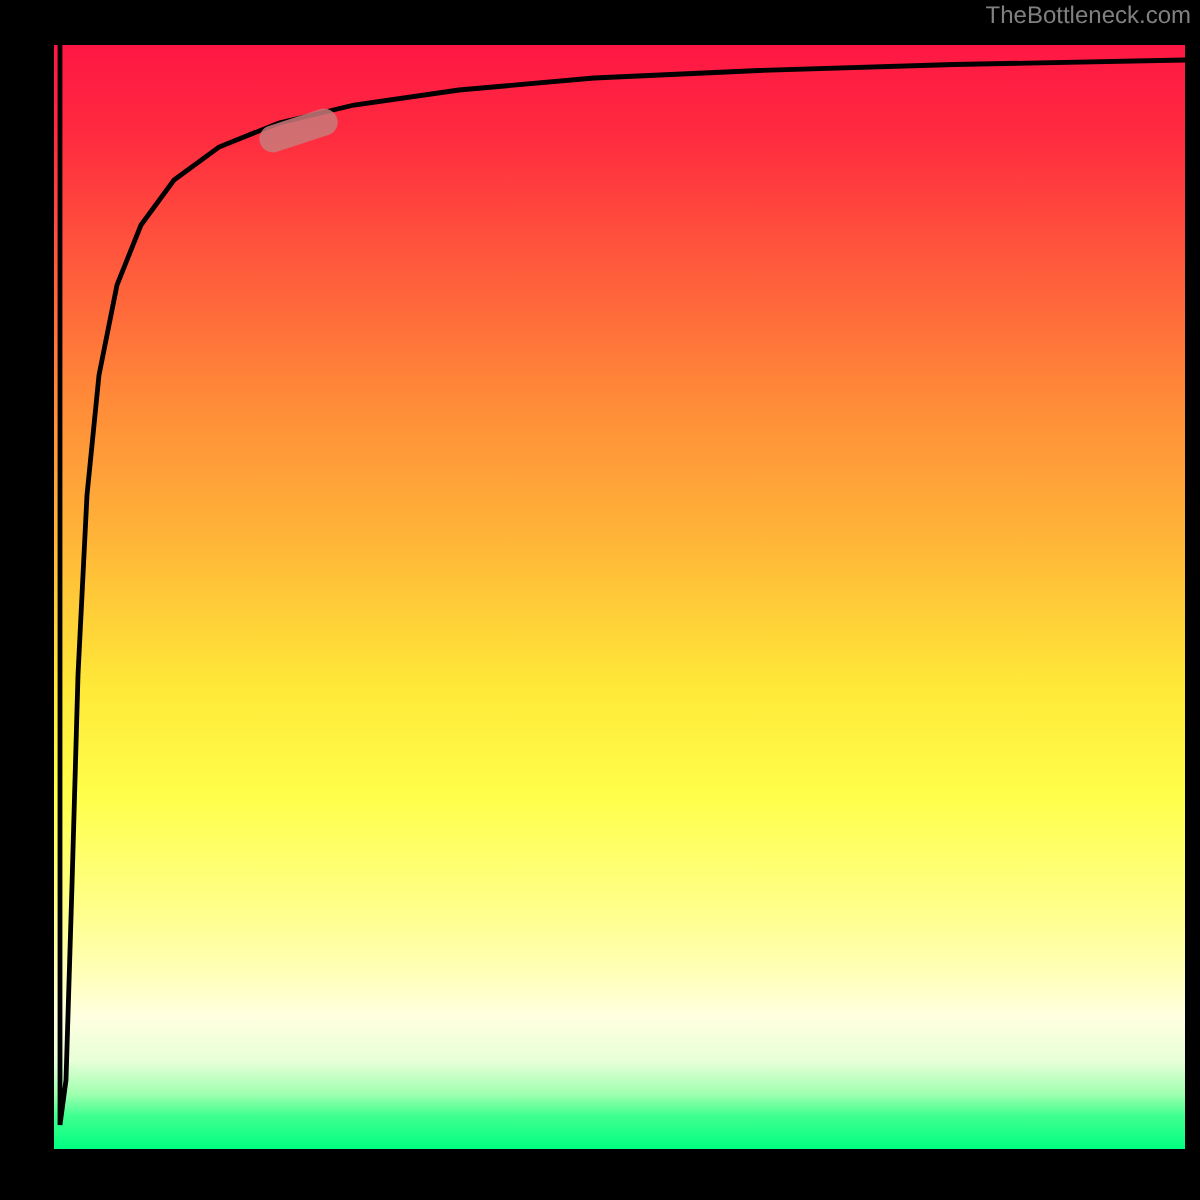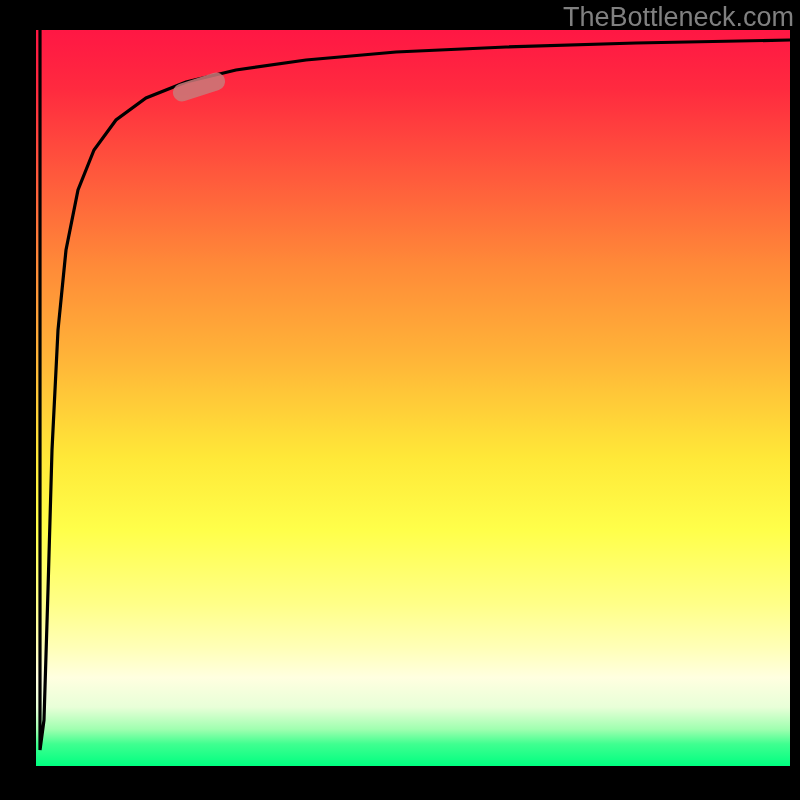--- a/index.html
+++ b/index.html
@@ -9,21 +9,21 @@
     background: #000;
     font-family: Arial, sans-serif;
     position: relative;
     overflow: hidden;
   }
   .watermark {
     position: absolute;
     top: 2px;
     right: 6px;
     color: #808080;
-    font-size: 27px;
+    font-size: 16px;
     font-family: Arial, sans-serif;
     z-index: 10;
     text-align: center;
   }
   .plot-area {
     position: absolute;
     left: 36px;
     top: 30px;
     width: 754px;
     height: 736px;

